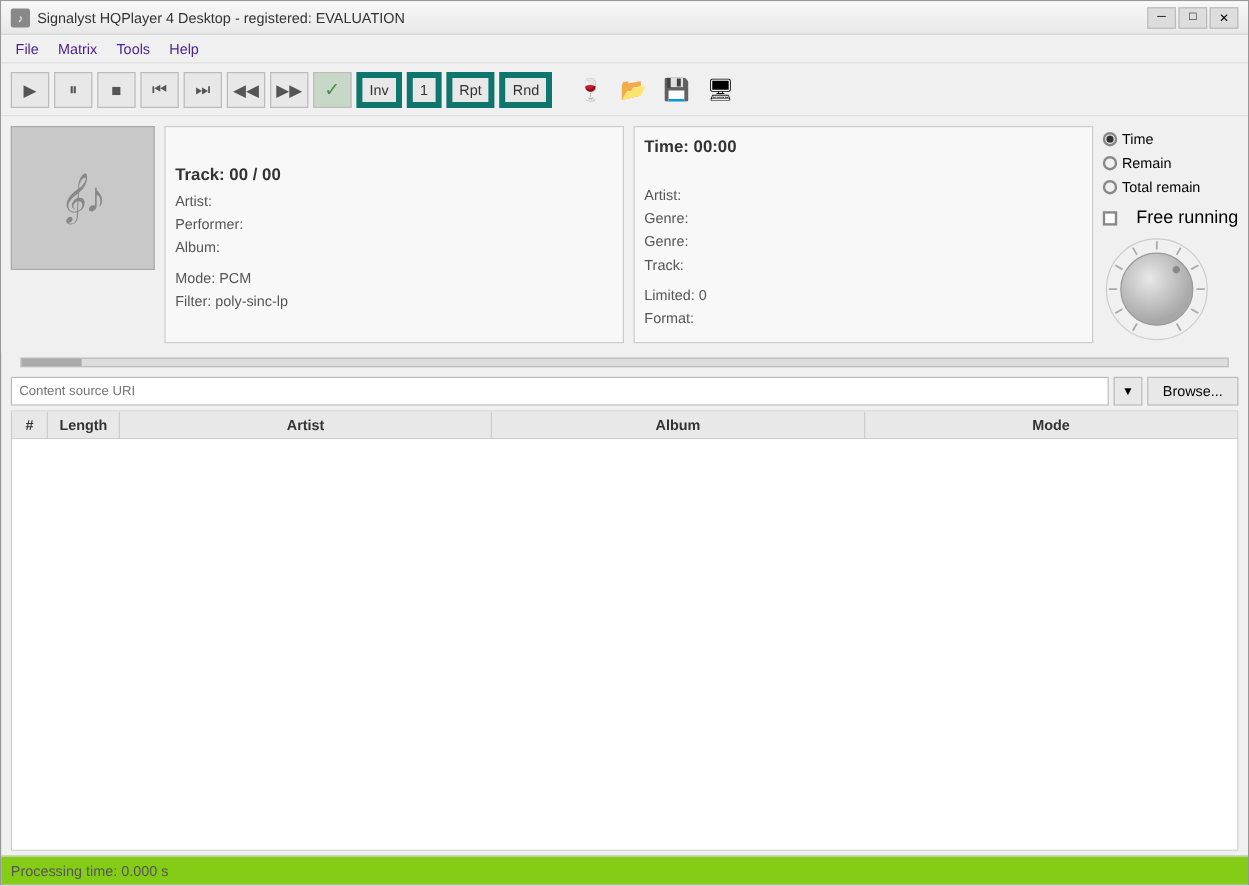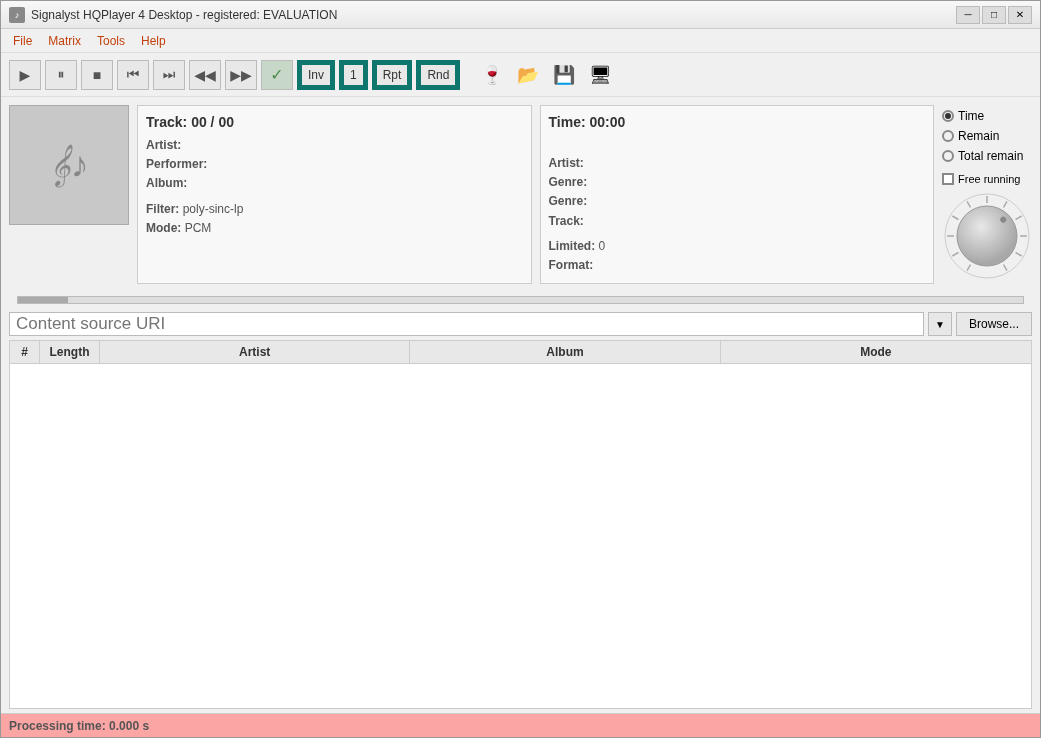--- a/index.html
+++ b/index.html
@@ -69,21 +69,21 @@
       background: #f0f0f0;
       padding: 2px 4px;
       border-bottom: 1px solid #ddd;
       height: 24px;
       align-items: center;
     }
     .menu-item {
       padding: 2px 8px;
       cursor: pointer;
       font-size: 12px;
-      color: #c2410c;
+      color: #4c1d95;
     }
     .toolbar {
       display: flex;
       align-items: center;
       padding: 4px 8px;
       gap: 4px;
       background: #f0f0f0;
       border-bottom: 1px solid #ddd;
       height: 44px;
     }
@@ -137,27 +137,28 @@
       background: #f8f8f8;
       border: 1px solid #ccc;
       padding: 8px;
       min-width: 280px;
     }
     .track-title {
       font-weight: bold;
       font-size: 14px;
       color: #333;
       margin-bottom: 6px;
+      margin-top: 23px;
     }
     .track-field {
       font-size: 12px;
       color: #555;
       line-height: 1.6;
     }
-    .track-field span.label { font-weight: bold; }
+    .track-field span.label { font-weight: normal; }
     .time-panel {
       flex: 1;
       background: #f8f8f8;
       border: 1px solid #ccc;
       padding: 8px;
       min-width: 200px;
     }
     .time-title {
       font-weight: bold;
       font-size: 14px;
@@ -183,22 +184,22 @@
     .radio-circle.selected::after {
       content: '';
       width: 6px;
       height: 6px;
       background: #333;
       border-radius: 50%;
     }
     .checkbox-item {
       display: flex;
       align-items: center;
-      gap: 4px;
-      font-size: 11px;
+      gap: 16px;
+      font-size: 15px;
       cursor: pointer;
       margin-top: 4px;
     }
     .checkbox-box {
       width: 12px;
       height: 12px;
       border: 2px solid #888;
       background: white;
     }
     .progress-bar {
@@ -217,21 +218,21 @@
       padding: 4px 8px;
       gap: 4px;
       align-items: center;
     }
     .url-input {
       flex: 1;
       height: 24px;
       border: 1px solid #bbb;
       background: white;
       padding: 2px 6px;
-      font-size: 17px;
+      font-size: 11px;
       color: #999;
     }
     .url-dropdown {
       width: 24px;
       height: 24px;
       background: #e8e8e8;
       border: 1px solid #bbb;
       cursor: pointer;
       display: flex;
       align-items: center;
@@ -269,28 +270,27 @@
       border-right: 1px solid #ccc;
       text-align: center;
     }
     .th:last-child { border-right: none; }
     .table-body {
       flex: 1;
       background: white;
     }
     .status-bar {
       height: 24px;
-      background: #fca5a5;
+      background: #84cc16;
       border-top: 1px solid #ccc;
       display: flex;
       align-items: center;
       padding: 0 8px;
       font-size: 12px;
       color: #555;
-      font-weight: bold;
     }
   </style>
 </head>
 <body>
 
 <div class="window">
 
   <div class="title-bar">
     <div class="title-bar-left">
       <div class="title-icon">♪</div>
@@ -348,26 +348,26 @@
       <div class="track-field">
         <span class="label">Performer:</span>
         <span></span>
       </div>
       <div class="track-field">
         <span class="label">Album:</span>
         <span></span>
       </div>
       <div style="height:6px;"></div>
       <div class="track-field">
+        <span class="label">Mode:</span>
+        <span> PCM</span>
+      </div>
+      <div class="track-field">
         <span class="label">Filter:</span>
         <span> poly-sinc-lp</span>
-      </div>
-      <div class="track-field">
-        <span class="label">Mode:</span>
-        <span> PCM</span>
       </div>
     </div>
 
     <div class="time-panel">
       <div class="time-title">
         <span style="font-weight:bold;">Time: </span>
         <span>00:00</span>
       </div>
       <div class="track-field">
         <span class="label">Artist:</span>

